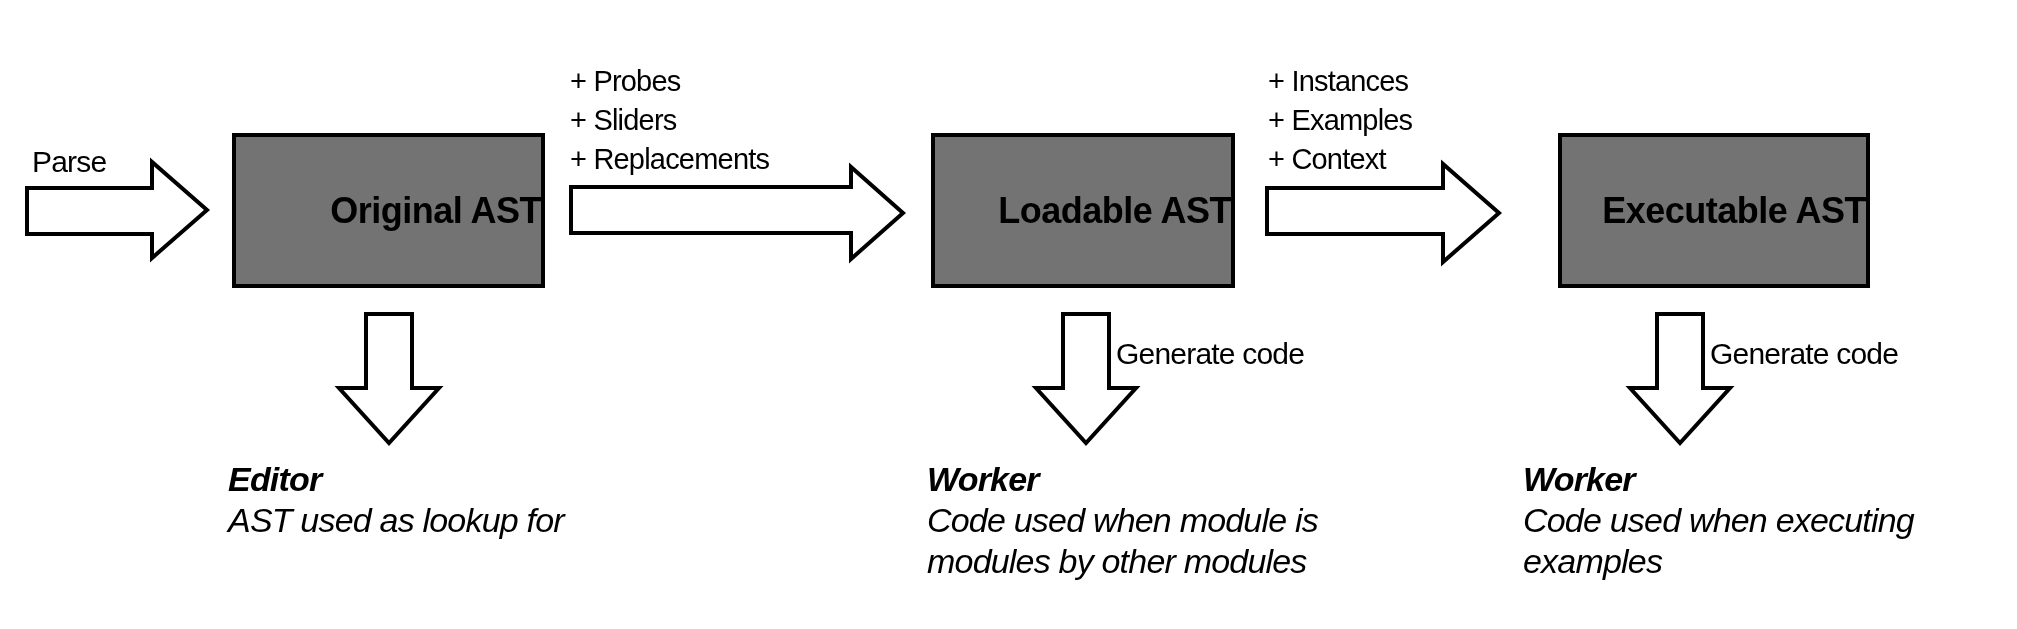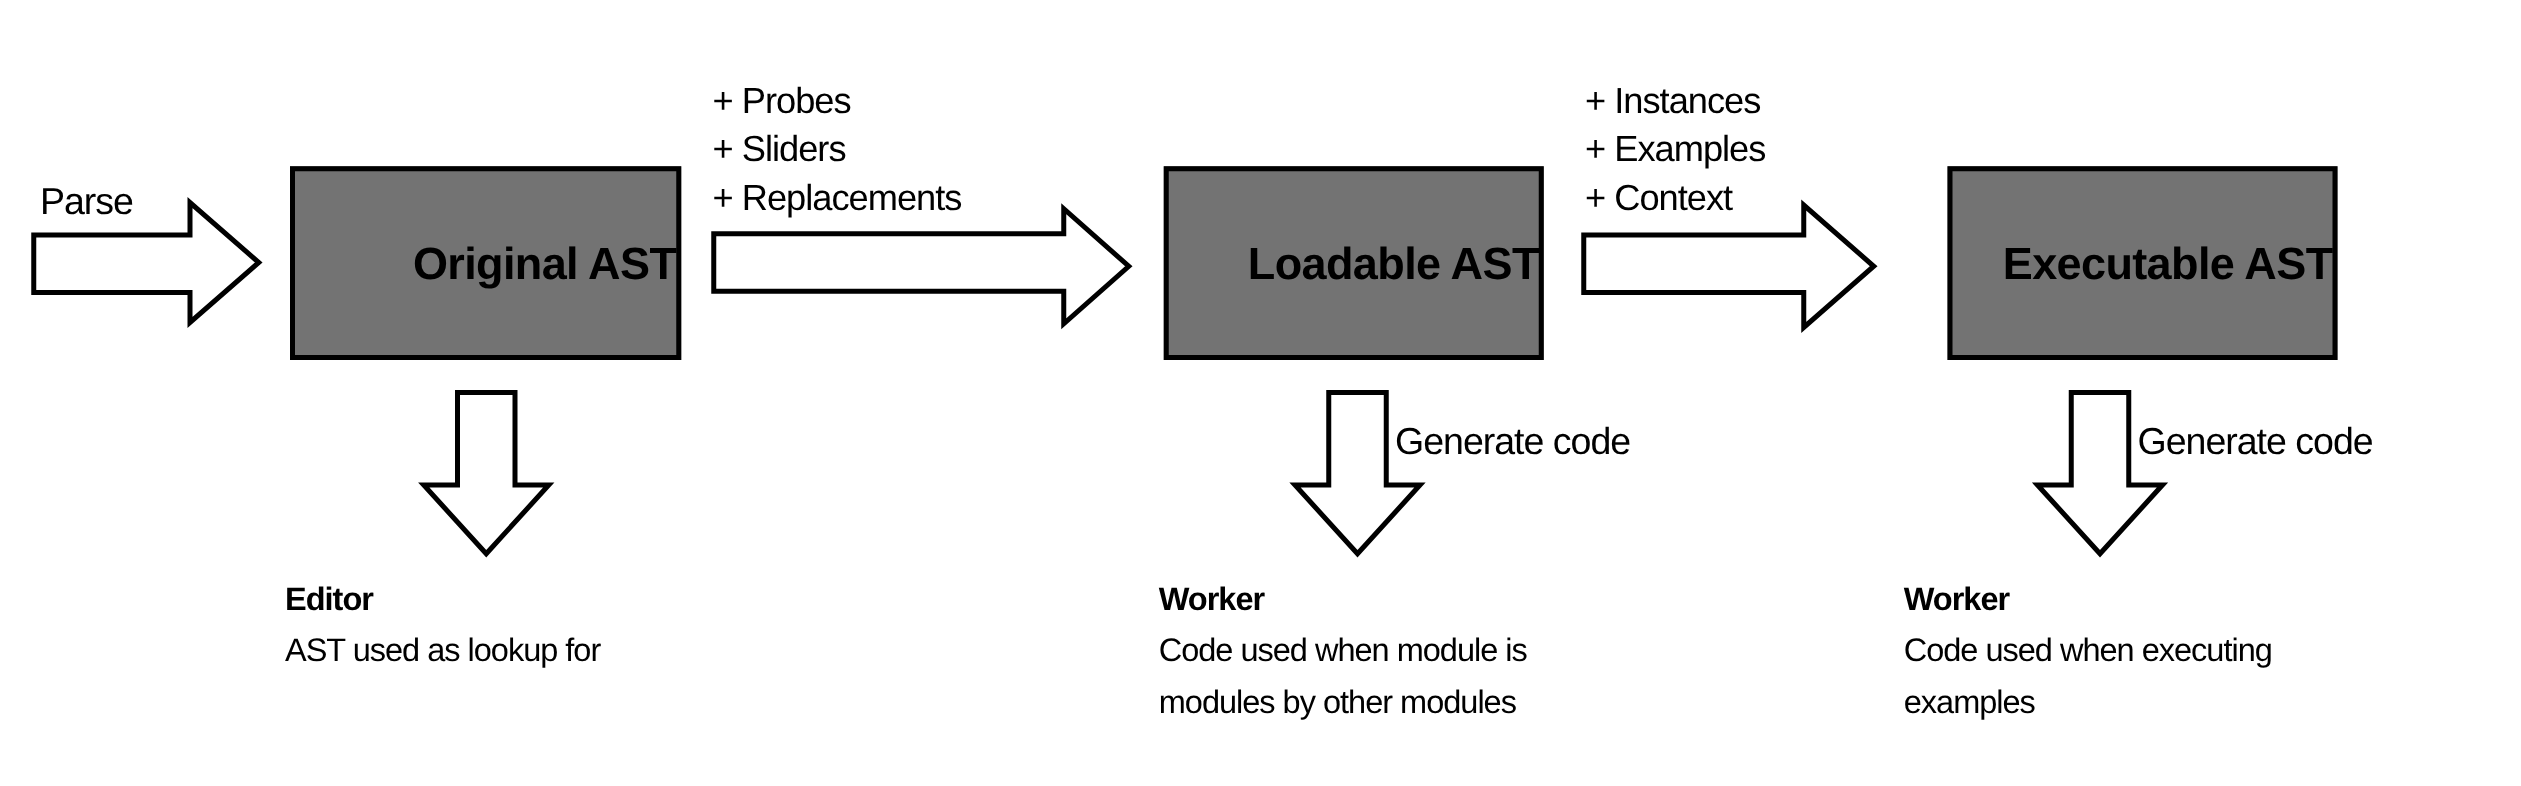--- a/index.html
+++ b/index.html
@@ -55,24 +55,25 @@
     line-height: 39px;
     letter-spacing: -0.8px;
     white-space: nowrap;
   }
   #ann-transform1 { left: 570px;  top: 62px; }
   #ann-transform2 { left: 1268px; top: 62px; }
   #gen-label-1 { left: 1116px; top: 334px; }
   #gen-label-2 { left: 1710px; top: 334px; }
   .out-block {
     position: absolute;
-    font-size: 26px;
+    font-size: 34px;
     line-height: 41px;
     letter-spacing: -0.8px;
     white-space: nowrap;
+    font-style: italic;
   }
   .out-title { font-weight: bold; }
   #out-editor   { left: 228px;  top: 459px; }
   #out-worker1  { left: 927px;  top: 459px; }
   #out-worker2  { left: 1523px; top: 459px; }
 </style>
 </head>
 <body>
 
 <div class="stage">

